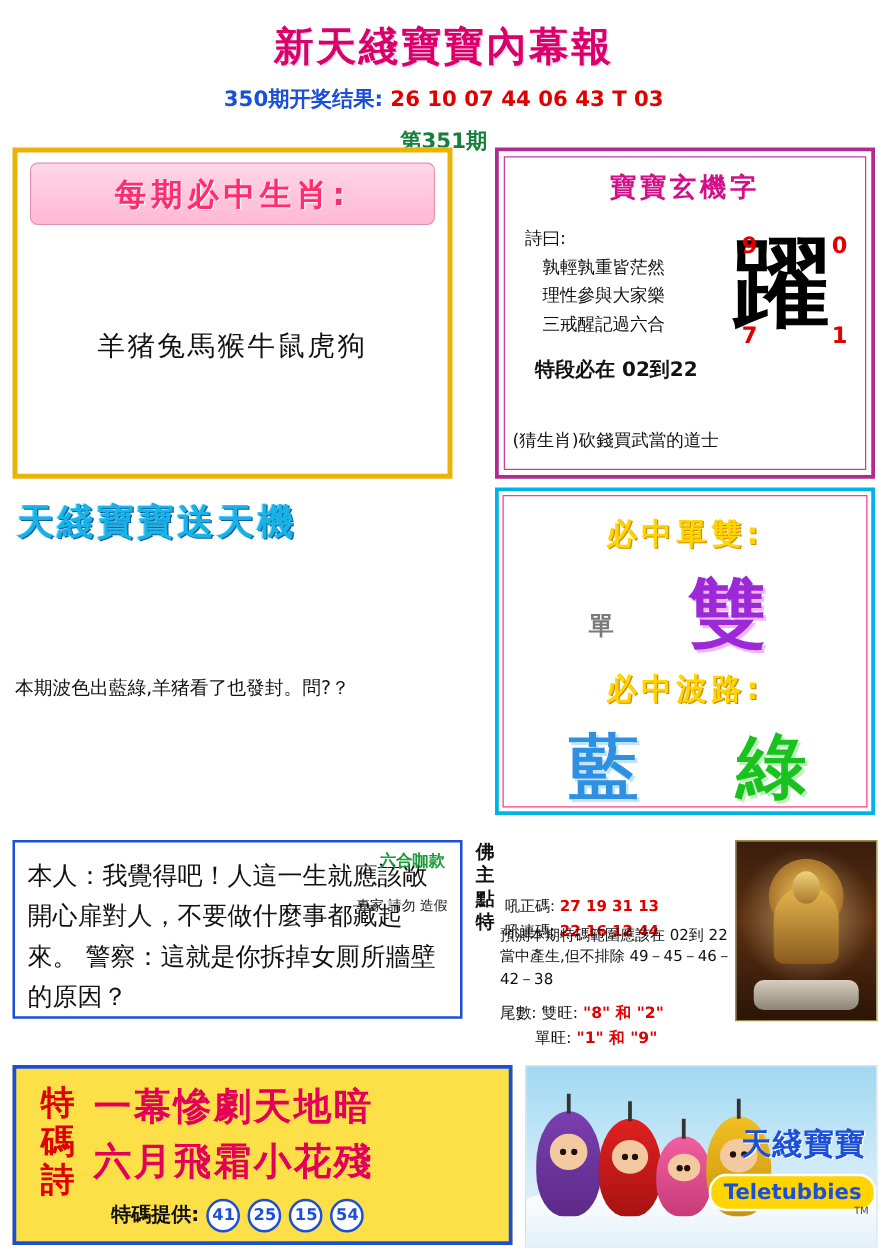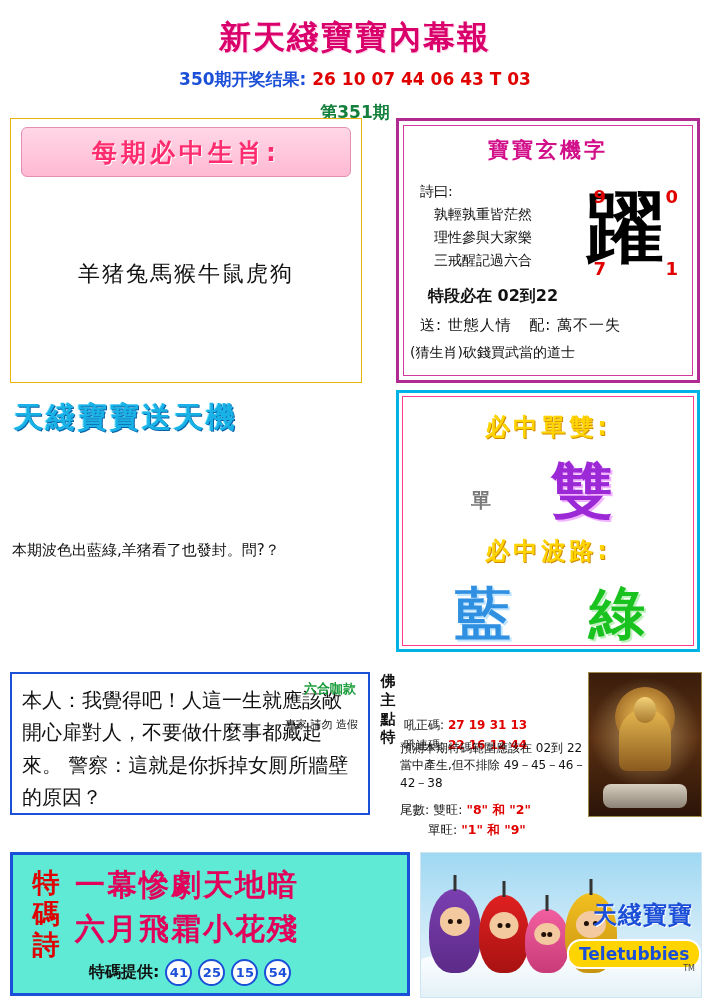--- a/index.html
+++ b/index.html
@@ -38,21 +38,21 @@
     margin-top:10px;
     font-weight:bold;
   }
 
   
   .box{position:absolute;box-sizing:border-box;}
 
   
   #zodiac-box{
     left:10px;top:118px;width:352px;height:265px;
-    border:1px solid #eab308;background:#fff;
+    border:4px solid #eab308;background:#fff;
   }
   #zodiac-banner{
     margin:8px 10px 0 10px;height:48px;
     background:linear-gradient(to bottom,#ffd7e6,#ffb9d2);
     border:1px solid #e48fb2;border-radius:6px;
     display:flex;align-items:center;justify-content:center;
   }
   #zodiac-banner span{
     font-size:25px;font-weight:bold;color:#ff2d6f;
     letter-spacing:4px;text-shadow:1px 1px 0 #fff;
@@ -196,21 +196,21 @@
     background:linear-gradient(to bottom,#f4d27a,#a87a2c);
   }
   #buddha-img .base{
     position:absolute;left:14px;bottom:8px;width:84px;height:24px;border-radius:8px;
     background:linear-gradient(to bottom,#d9cfc0,#8d8376);
   }
 
   
   #poem-box{
     left:10px;top:852px;width:400px;height:144px;
-    border:3px solid #1b4fd8;background:#5eead4;
+    border:3px solid #1b4fd8;background:#fde047;
   }
   #poem-label{
     position:absolute;left:12px;top:12px;width:42px;text-align:center;
     font-size:27px;font-weight:bold;color:#e00000;line-height:1.15;
   }
   #poem-line1,#poem-line2{
     position:absolute;left:62px;font-size:30px;font-weight:bold;color:#e2005a;letter-spacing:2px;
   }
   #poem-line1{top:10px;}
   #poem-line2{top:54px;}
@@ -289,27 +289,20 @@
       </div>
       <div class="bigchar">躍</div>
       <div class="cnr" id="cnr-tl">9</div>
       <div class="cnr" id="cnr-tr">0</div>
       <div class="cnr" id="cnr-bl">7</div>
       <div class="cnr" id="cnr-br">1</div>
       <div id="riddle-special">
         <span>特段必在</span>
         <span>02到22</span>
       </div>
-      <div id="riddle-send">
-        <span>送:</span>
-        <span>世態人情</span>
-        &nbsp;
-        <span>配:</span>
-        <span>萬不一失</span>
-      </div>
       <div id="riddle-guess">(猜生肖)砍錢買武當的道士</div>
     </div>
   </div>
 
   <div id="wave-title">天綫寶寶送天機</div>
   <div id="wave-text">本期波色出藍綠,羊猪看了也發封。問?？</div>
 
   <div class="box" id="odd-even-box">
     <div id="odd-even-inner">
       <div id="oe-title">必中單雙:</div>

